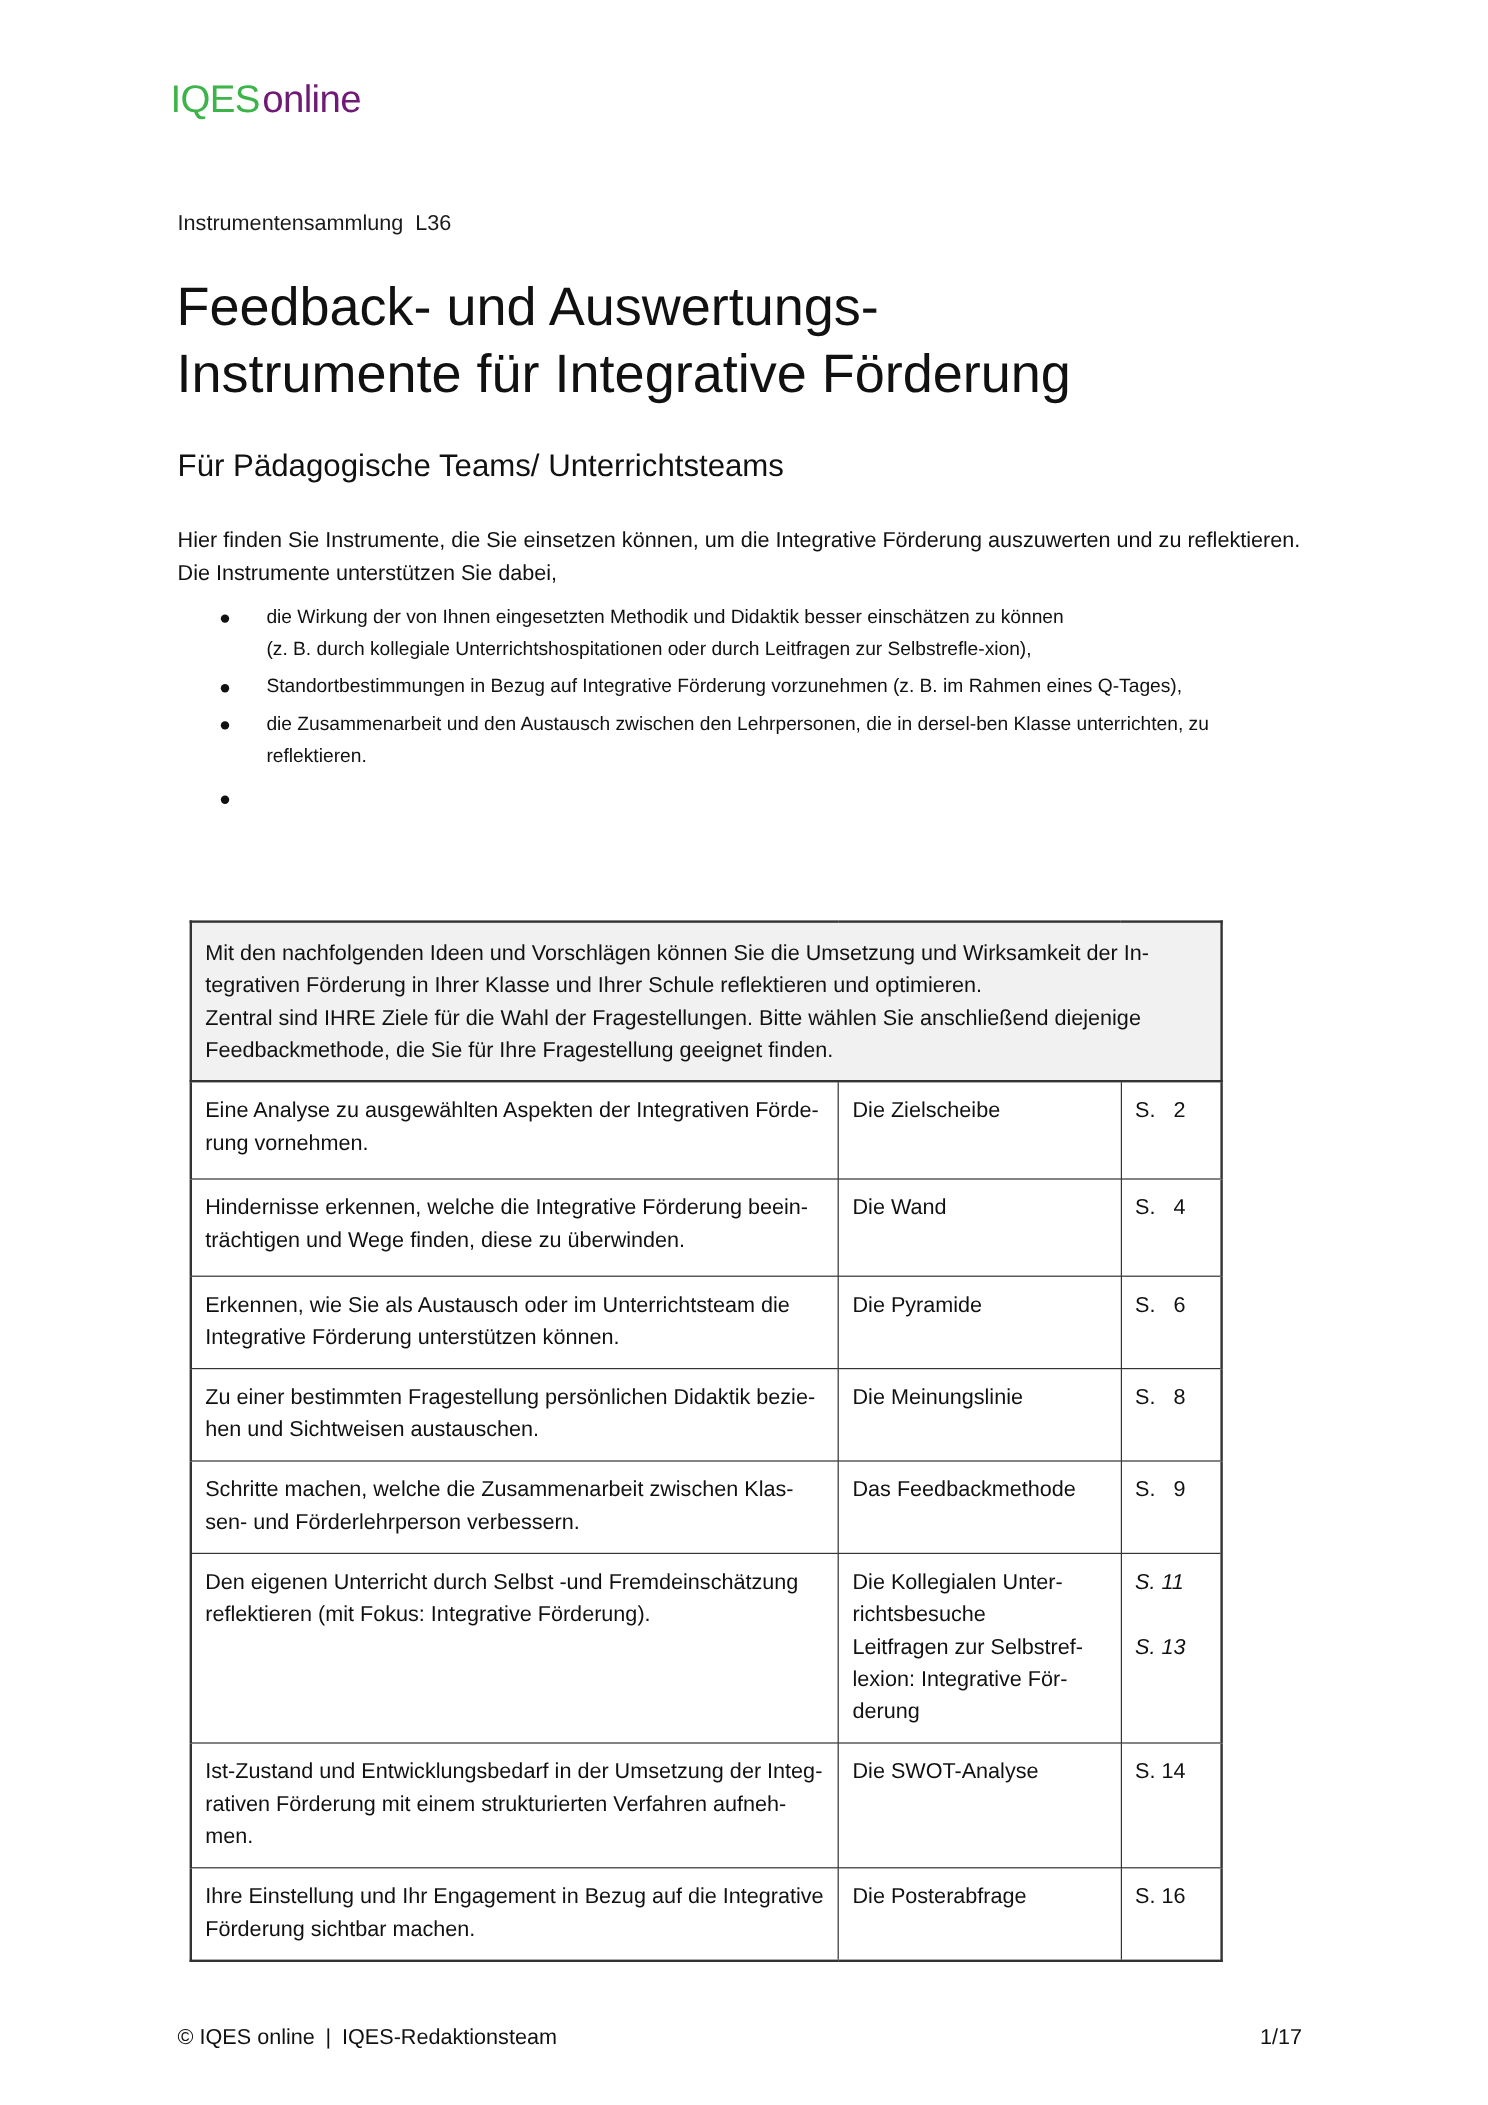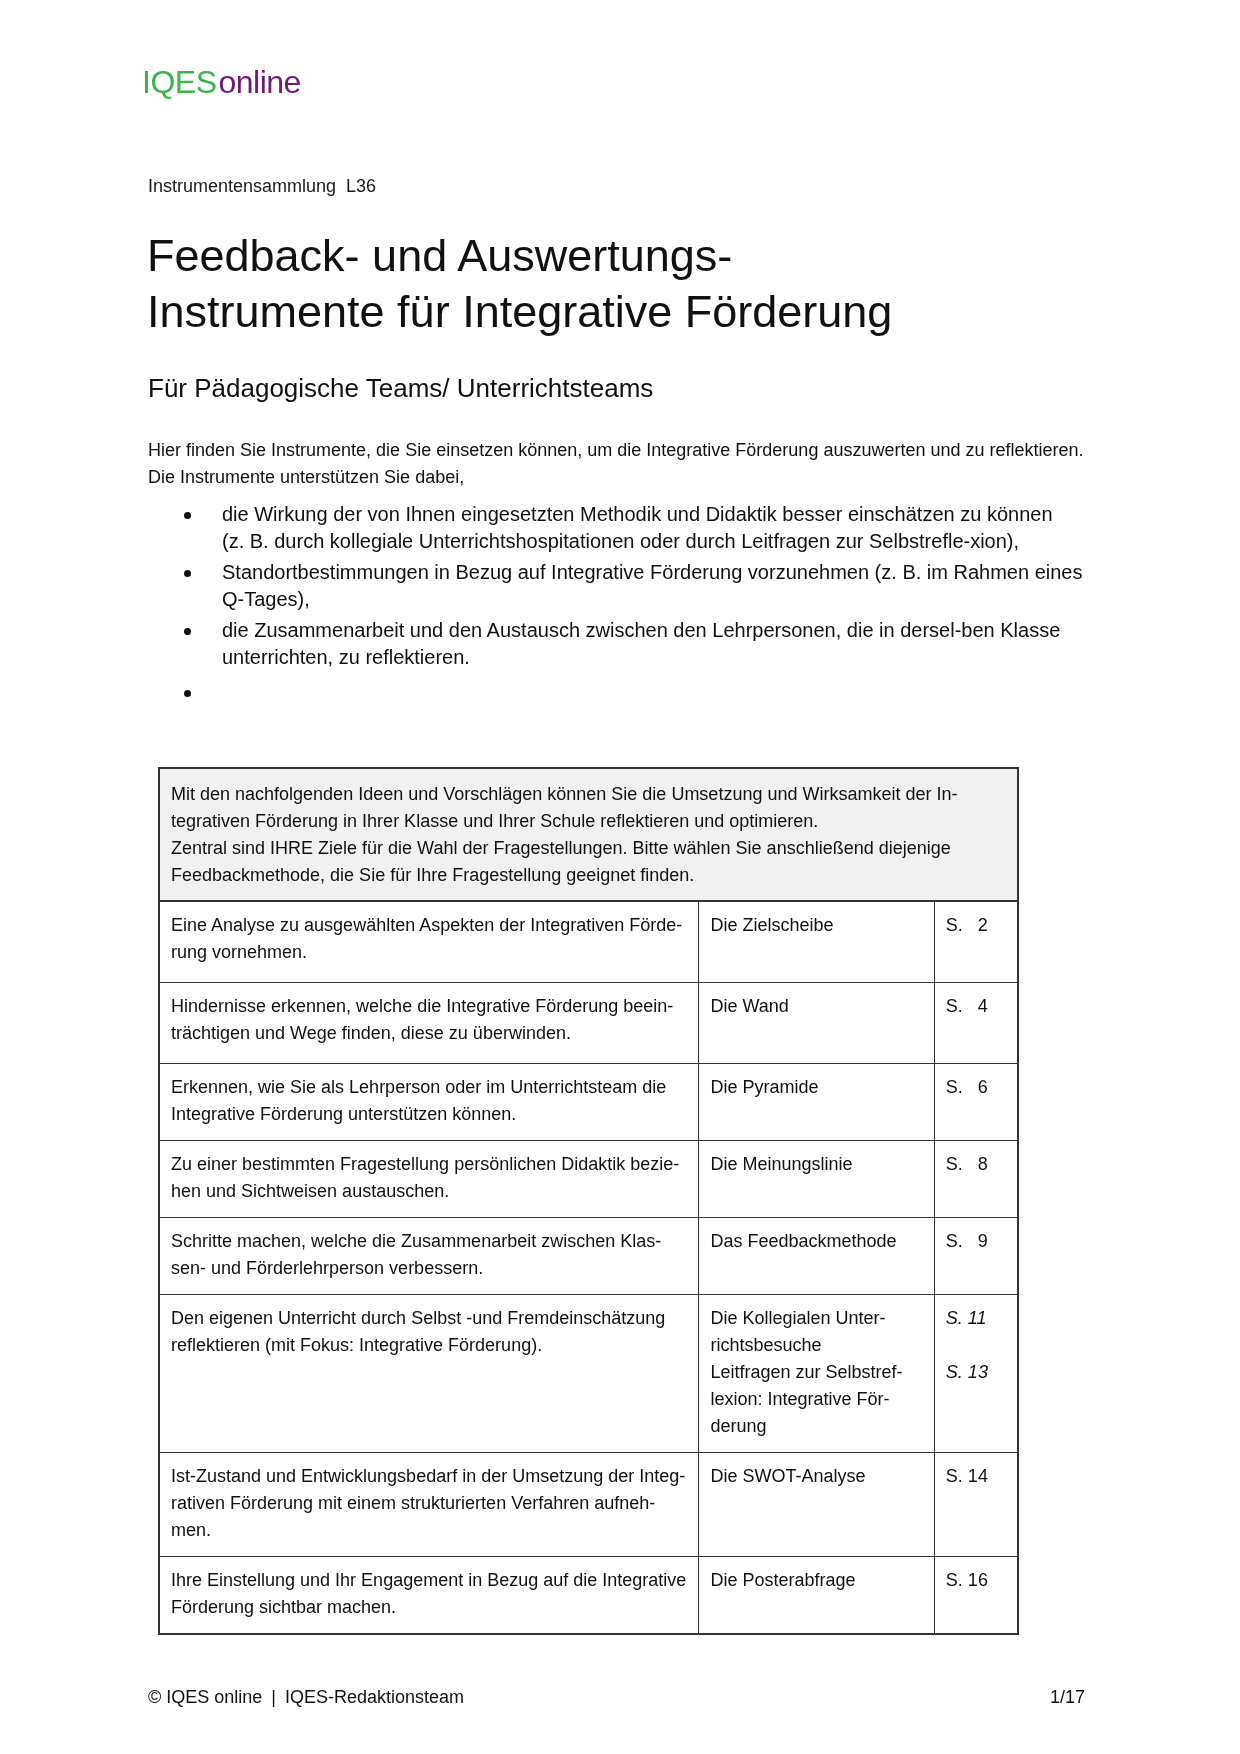--- a/index.html
+++ b/index.html
@@ -22,21 +22,21 @@
     margin: 0; font-weight: normal; color: #111;
   }
   .subtitle {
     position: absolute; left: 148px; top: 373px; font-size: 26px; margin: 0; font-weight: normal;
   }
   .intro {
     position: absolute; left: 148px; top: 437px; width: 950px; font-size: 18px; line-height: 27px;
   }
   .bullets {
     position: absolute; left: 148px; top: 501px; width: 940px; margin: 0; padding: 0; list-style: none;
-    font-size: 20px; line-height: 27px;
+    font-size: 16px; line-height: 27px;
   }
   .bullets li { position: relative; padding-left: 74px; margin-bottom: 4px; min-height: 27px; }
   .bullets li .dot {
     position: absolute; left: 36px; top: 11px; width: 7px; height: 7px; border-radius: 50%; background: #111;
   }
   .bullets li.empty { margin-top: 8px; }
   table.overview {
     position: absolute; left: 158px; top: 767px; width: 861px;
     border-collapse: collapse; font-size: 18px; line-height: 27px;
   }
@@ -108,21 +108,21 @@
     <td class="c1">Eine Analyse zu ausgewählten Aspekten der Integrativen Förde-rung vornehmen.</td>
     <td class="c2">Die Zielscheibe</td>
     <td class="c3">S.   2</td>
   </tr>
   <tr class="row-2">
     <td class="c1">Hindernisse erkennen, welche die Integrative Förderung beein-trächtigen und Wege finden, diese zu überwinden.</td>
     <td class="c2">Die Wand</td>
     <td class="c3">S.   4</td>
   </tr>
   <tr>
-    <td class="c1">Erkennen, wie Sie als Lehrperson oder im Unterrichtsteam die Integrative Förderung unterstützen können.</td>
+    <td class="c1">Erkennen, wie Sie als Austausch oder im Unterrichtsteam die Integrative Förderung unterstützen können.</td>
     <td class="c2">Die Pyramide</td>
     <td class="c3">S.   6</td>
   </tr>
   <tr>
     <td class="c1">Zu einer bestimmten Fragestellung persönlichen Didaktik bezie-hen und Sichtweisen austauschen.</td>
     <td class="c2">Die Meinungslinie</td>
     <td class="c3">S.   8</td>
   </tr>
   <tr>
     <td class="c1">Schritte machen, welche die Zusammenarbeit zwischen Klas-sen- und Förderlehrperson verbessern.</td>

